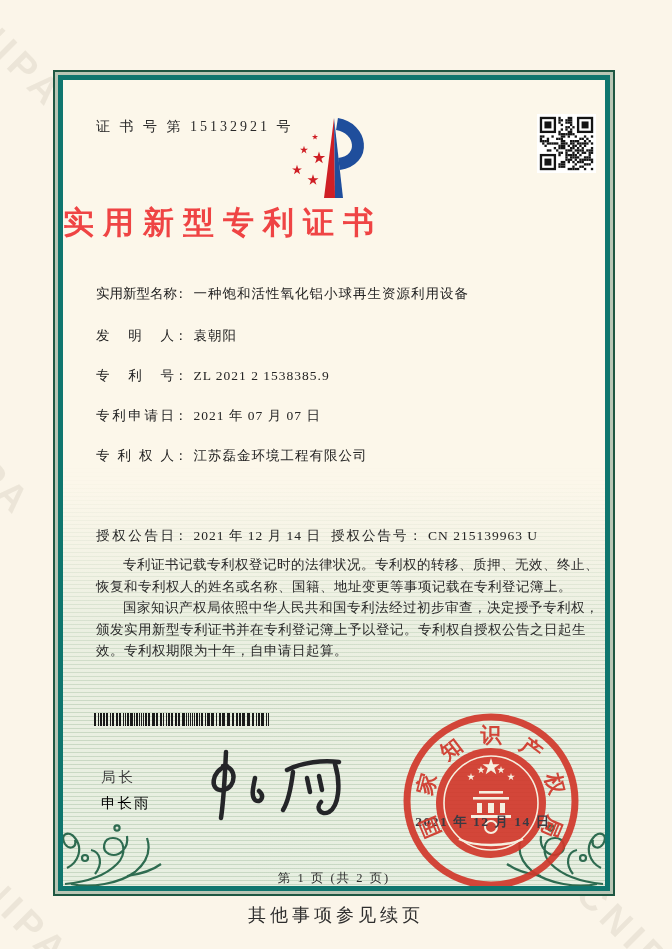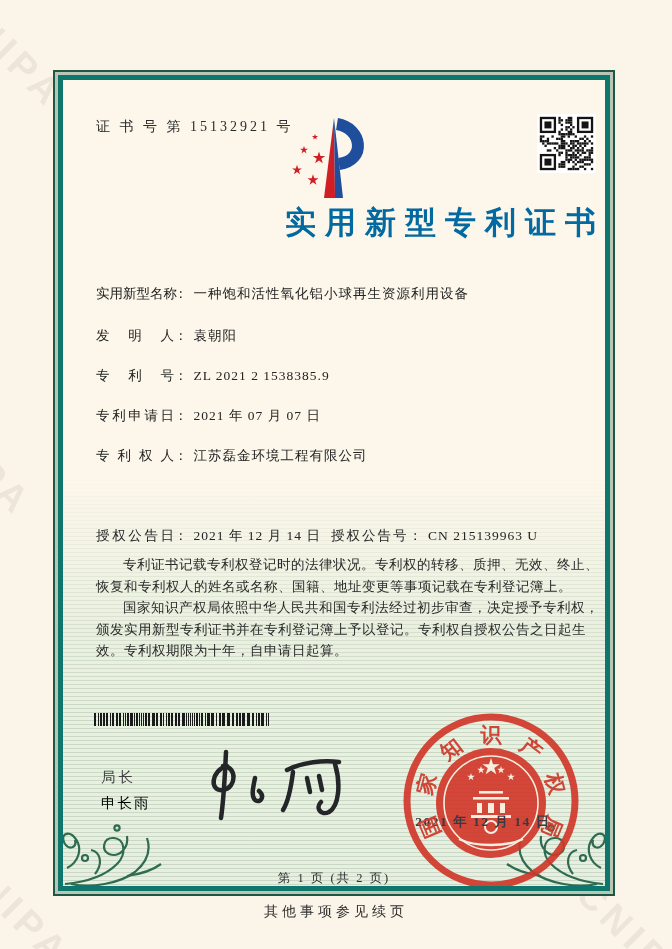--- a/index.html
+++ b/index.html
@@ -20,22 +20,22 @@
   .waves{position:absolute;inset:0;background:repeating-linear-gradient(180deg,rgba(120,160,120,.28) 0 1px,rgba(0,0,0,0) 1px 4px);
          -webkit-mask-image:linear-gradient(180deg,rgba(0,0,0,0) 0 48%,rgba(0,0,0,.45) 62%,#000 78%);
          mask-image:linear-gradient(180deg,rgba(0,0,0,0) 0 48%,rgba(0,0,0,.45) 62%,#000 78%);pointer-events:none;}
   .ornament{position:absolute;bottom:-2px;width:108px;height:108px;}
   .ornament.left{left:-2px;}
   .ornament.right{right:-2px;transform:scaleX(-1);}
 
   .cert-no{position:absolute;left:33px;top:38px;font-size:14px;letter-spacing:3px;color:#2b2b2b;}
   .logo{position:absolute;left:219px;top:34px;}
   .qr{position:absolute;left:474px;top:34px;background:#fff;padding:1px;line-height:0;}
-  .title{position:absolute;left:0;right:0;top:122px;text-align:right;font-size:31px;font-weight:bold;
-         letter-spacing:9px;color:#0369a1;}
+  .title{position:absolute;left:0;right:0;top:122px;text-align:left;font-size:31px;font-weight:bold;
+         letter-spacing:9px;color:#ef4444;}
 
   .field-row{position:absolute;left:33px;right:20px;font-size:13.5px;color:#242424;white-space:nowrap;}
   .flabel{display:inline-block;width:78px;text-align:justify;text-align-last:justify;-moz-text-align-last:justify;}
   .fcolon{display:inline-block;margin-right:6px;}
   .fvalue{letter-spacing:1px;}
   .second-pair{position:absolute;left:235px;top:0;}
 
   .paras{position:absolute;left:33px;top:474px;width:504px;font-size:13.5px;line-height:21.5px;
          color:#2a2a2a;letter-spacing:.5px;}
   .paras p{margin:0;text-indent:2em;}
@@ -48,21 +48,21 @@
   .signature{position:absolute;left:128px;top:664px;}
 
   .seal{position:absolute;left:338px;top:631px;width:180px;height:180px;}
   .seal svg{position:absolute;left:0;top:0;}
   .seal-char{position:absolute;font-weight:bold;font-size:21px;color:#d0372a;font-family:"Liberation Serif",serif;}
   .seal-date{position:absolute;left:0px;top:102px;width:164px;text-align:center;font-size:13.5px;
              letter-spacing:1.5px;color:#3a3a42;font-weight:bold;}
 
   .page-num{position:absolute;left:0;right:0;top:790px;text-align:center;font-size:12.5px;
             letter-spacing:2px;color:#2d2d2d;}
-  .footer-note{position:absolute;left:0;right:0;top:903px;text-align:center;font-size:14px;
+  .footer-note{position:absolute;left:0;right:0;top:903px;text-align:center;font-size:18px;
                letter-spacing:4px;color:#2e2e2e;}
 </style>
 </head>
 <body>
 
 <div class="page">
 
   <div class="wm" style="left:-30px;top:-16px;">CNIPA</div>
   <div class="wm" style="left:185px;top:118px;font-size:34px;">CNIPA</div>
   <div class="wm" style="left:412px;top:282px;">CNIPA</div>

